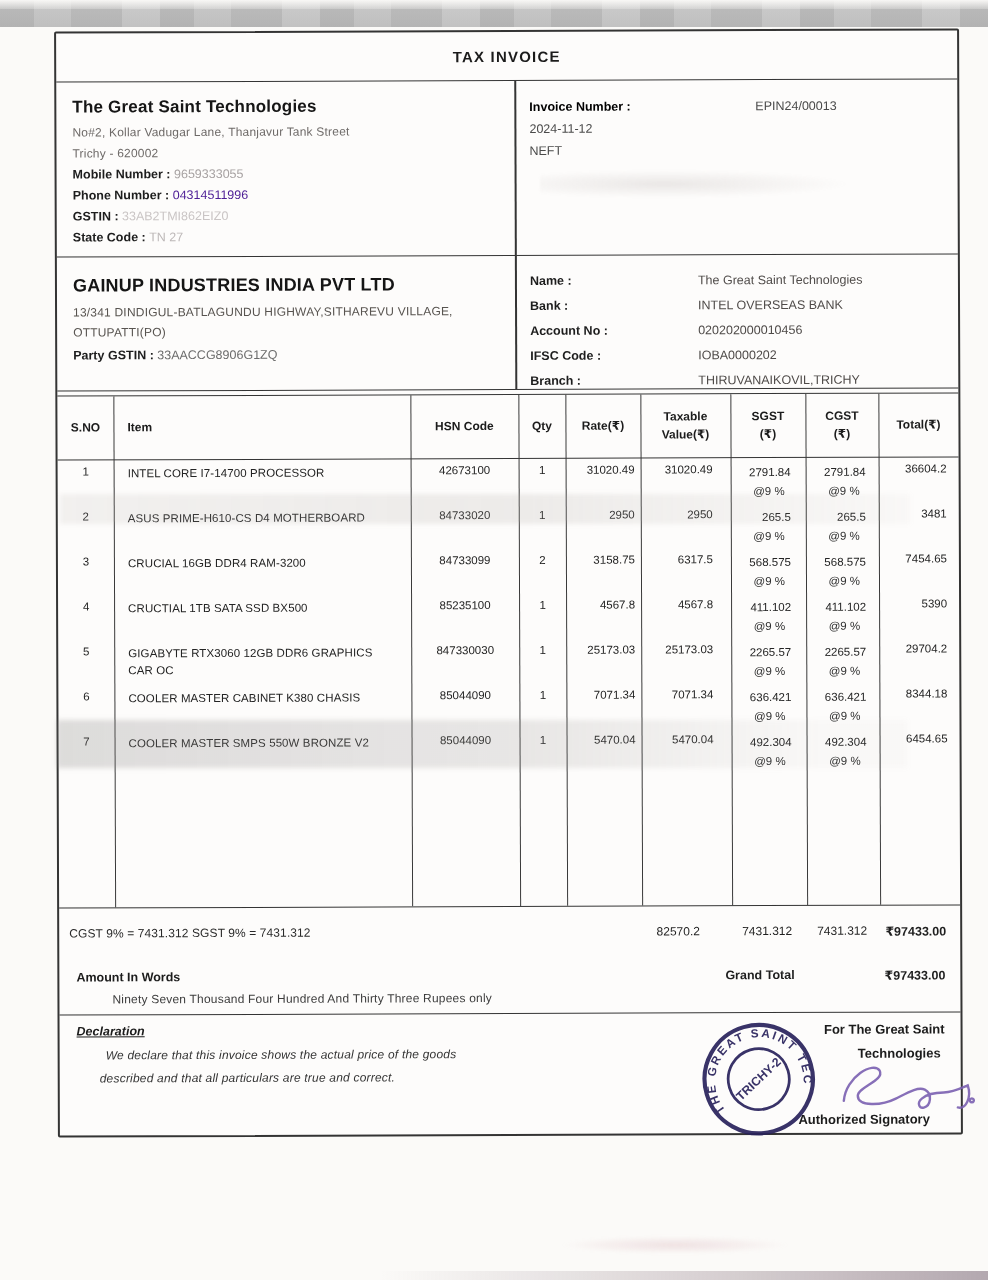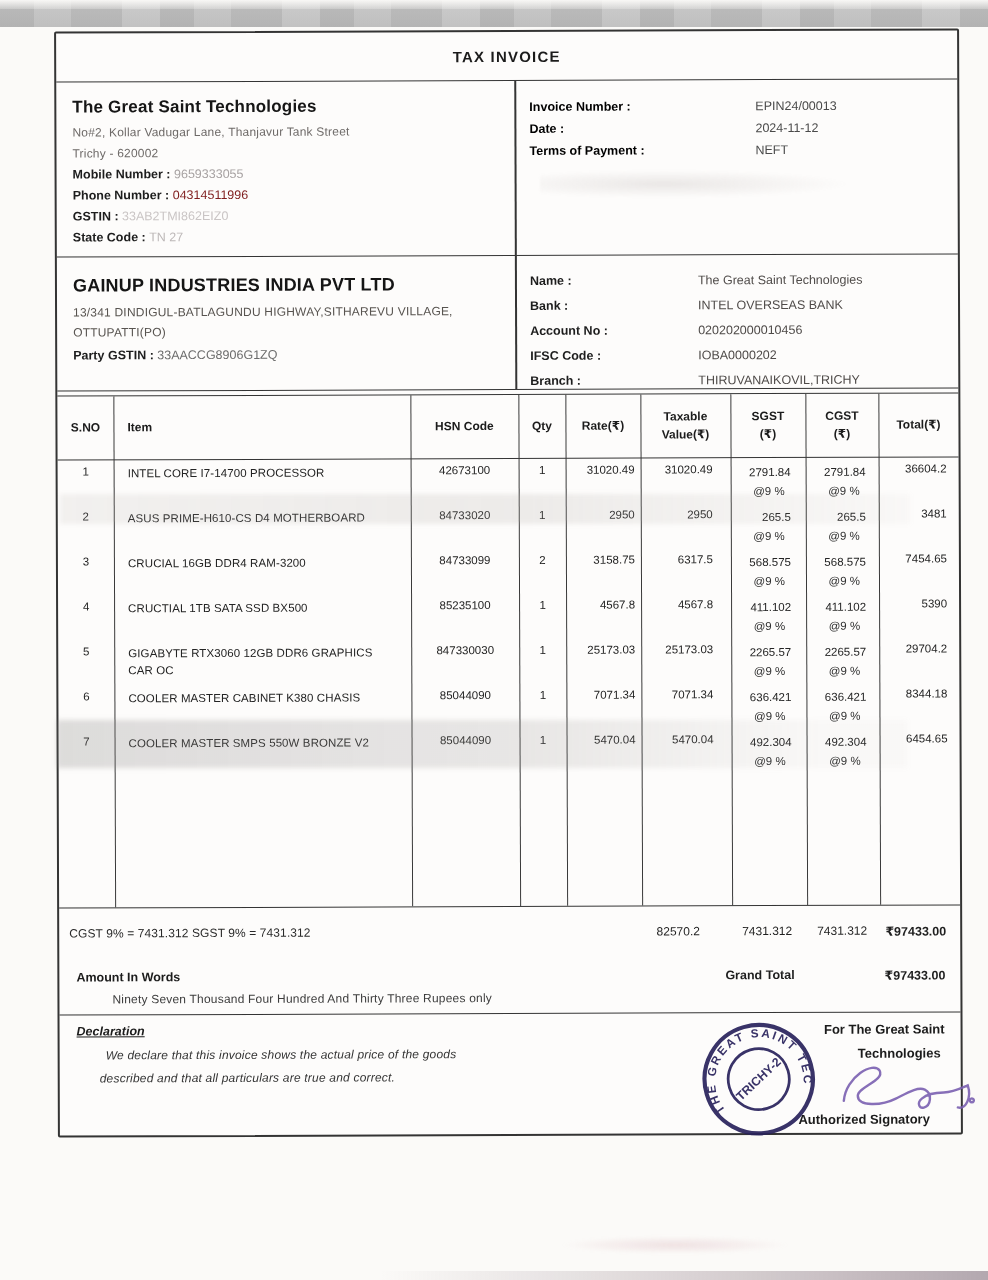--- a/index.html
+++ b/index.html
@@ -44,21 +44,21 @@
   .vdivider { position:absolute; top:0; bottom:0; left:458px; width:1.6px; background:#343434; }
 
   .pane-left  { position:absolute; left:0; top:0; width:458px; height:100%; padding:15px 10px 0 16px; }
   .pane-right { position:absolute; left:459px; top:0; right:0; height:100%; padding:15px 10px 0 14px; }
 
   .seller-name { font-size:17px; font-weight:bold; color:#161616; letter-spacing:.2px; margin-bottom:5px; }
   .addr { font-size:12px; color:#6e6a68; line-height:1.75; letter-spacing:.2px; }
   .lv-row { font-size:12.5px; line-height:21px; }
   .lv-row b { color:#1d1d1d; }
   .val-faint1 { color:#a7a2a2; }
-  .val-faint2 { color:#7f1d1d; }
+  .val-faint2 { color:#4c1d95; }
   .val-faint3 { color:#cac5c5;text-align:center; }
   .val-faint4 { color:#bdb8b8; }
 
   .meta-row { font-size:12.5px; line-height:22px; display:flex; }
   .meta-row b { width:226px; flex:none; color:#000000; }
   .meta-row span { color:#4a4a4a;text-align:center; }
 
   .buyer-name { font-size:18px; font-weight:bold; color:#151515; letter-spacing:.2px; margin-bottom:6px; }
   .addr2 { font-size:12px; color:#585450; line-height:1.7; letter-spacing:.2px; }
   .bank-row { font-size:12.5px; line-height:25px; display:flex; }
@@ -148,25 +148,23 @@
       <div class="lv-row"><b>Phone Number : </b><span class="val-faint2">04314511996</span></div>
       <div class="lv-row"><b>GSTIN : </b><span class="val-faint3">33AB2TMI862EIZ0</span></div>
       <div class="lv-row"><b>State Code : </b><span class="val-faint4">TN 27</span></div>
     </div>
     <div class="pane-right">
       <div class="meta-row">
           <b>Invoice Number :</b>
           <span>EPIN24/00013</span>
         </div>
       <div class="meta-row">
-          <b>Date :</b>
           <span>2024-11-12</span>
         </div>
       <div class="meta-row">
-          <b>Terms of Payment :</b>
           <span>NEFT</span>
         </div>
     </div>
   </div>
 
   <div class="sec sec-buyer">
     <div class="vdivider"></div>
     <div class="pane-left" style="padding-top:18px;">
       <div class="buyer-name">GAINUP INDUSTRIES INDIA PVT LTD</div>
       <div class="addr2">13/341 DINDIGUL-BATLAGUNDU HIGHWAY,SITHAREVU VILLAGE,</div>

